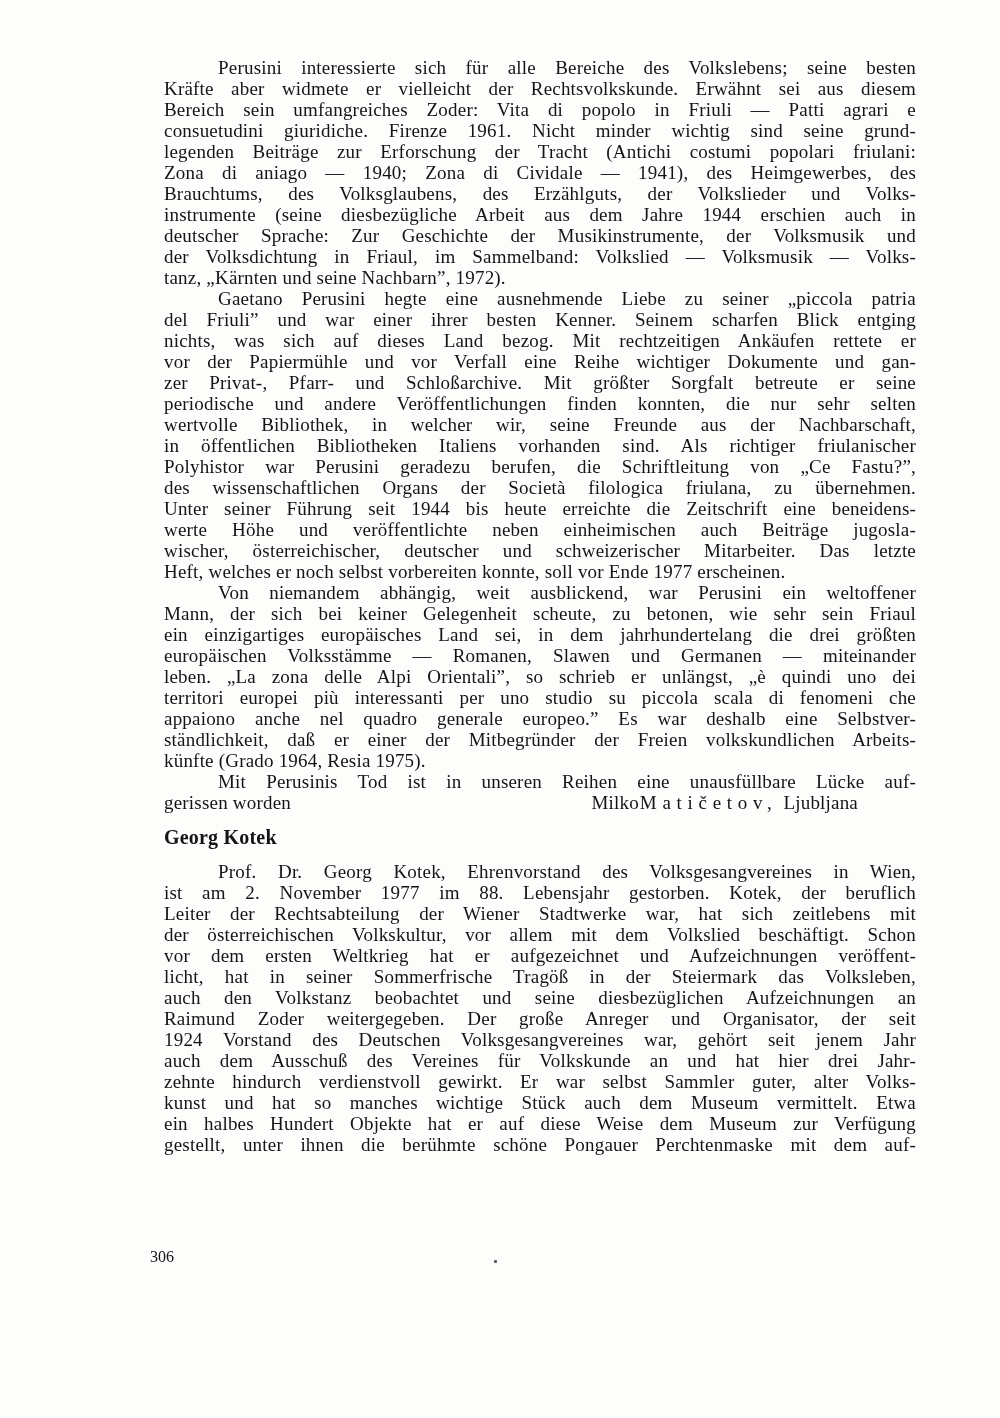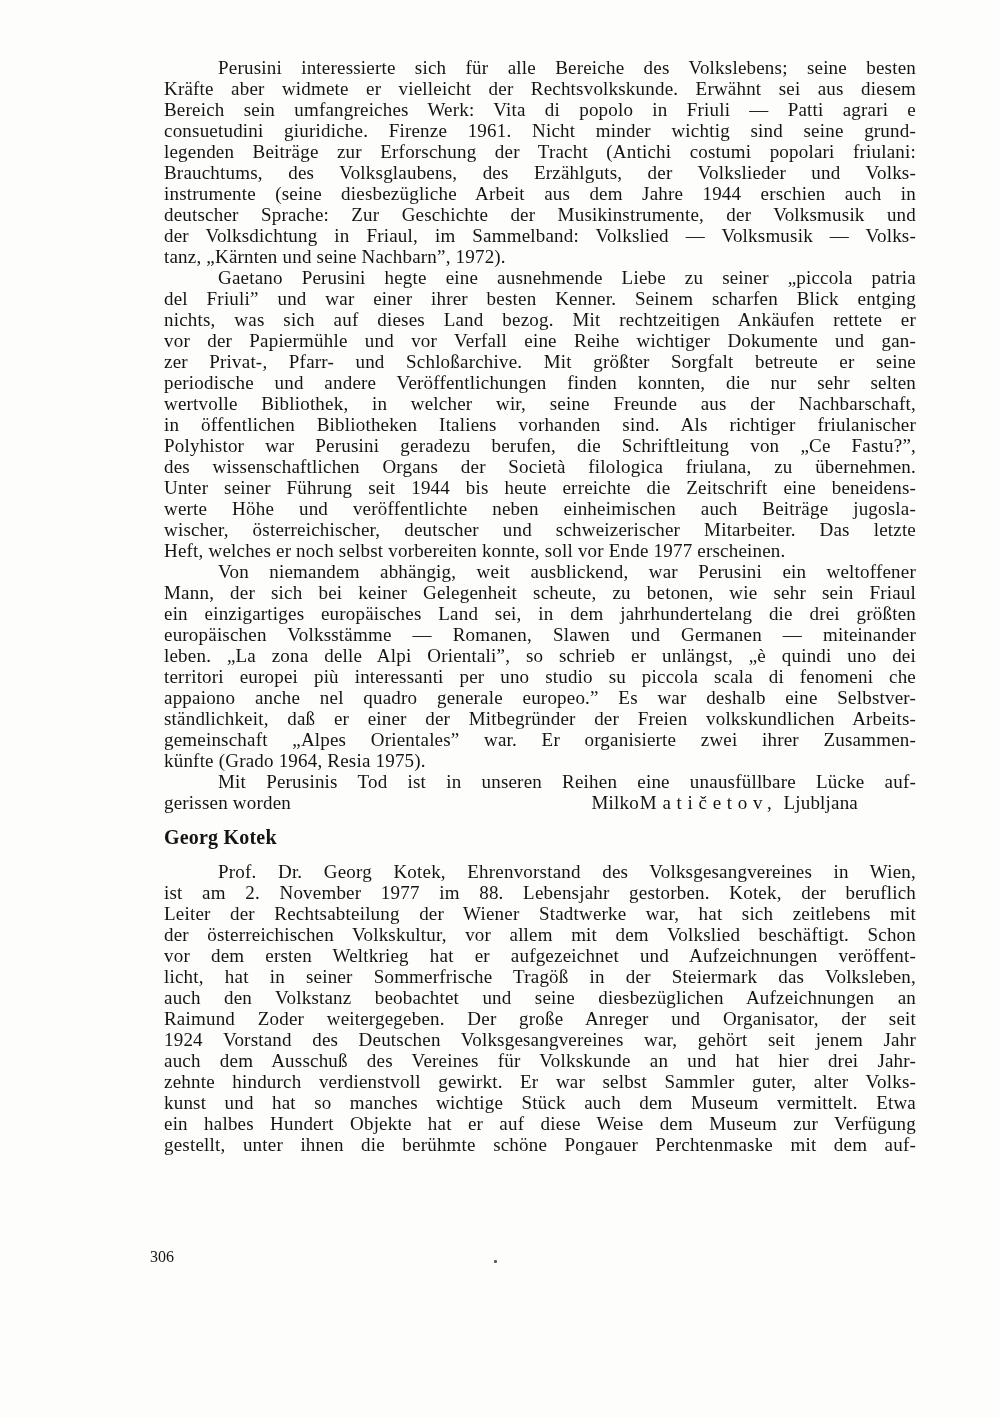--- a/index.html
+++ b/index.html
@@ -65,23 +65,24 @@
 <body>
 
 <div class="page">
 
   <div class="textcol">
 
     <div>
       <div class="para">
           <div class="line">Perusini interessierte sich für alle Bereiche des Volkslebens; seine besten</div>
           <div class="line">Kräfte aber widmete er vielleicht der Rechtsvolkskunde. Erwähnt sei aus diesem</div>
-          <div class="line">Bereich sein umfangreiches Werk: Vita di popolo in Friuli — Patti agrari e</div>
+          <div class="line">Bereich sein umfangreiches Zoder: Vita di popolo in Friuli — Patti agrari e</div>
           <div class="line">consuetudini giuridiche. Firenze 1961. Nicht minder wichtig sind seine grund-</div>
           <div class="line">legenden Beiträge zur Erforschung der Tracht (Antichi costumi popolari friulani:</div>
+          <div class="line">Zona di aniago — 1940; Zona di Cividale — 1941), des Heimgewerbes, des</div>
           <div class="line">Brauchtums, des Volksglaubens, des Erzählguts, der Volkslieder und Volks-</div>
           <div class="line">instrumente (seine diesbezügliche Arbeit aus dem Jahre 1944 erschien auch in</div>
           <div class="line">deutscher Sprache: Zur Geschichte der Musikinstrumente, der Volksmusik und</div>
           <div class="line">der Volksdichtung in Friaul, im Sammelband: Volkslied — Volksmusik — Volks-</div>
           <div class="line last">tanz, „Kärnten und seine Nachbarn”, 1972).</div>
         </div>
       <div class="para">
           <div class="line">Gaetano Perusini hegte eine ausnehmende Liebe zu seiner „piccola patria</div>
           <div class="line">del Friuli” und war einer ihrer besten Kenner. Seinem scharfen Blick entging</div>
           <div class="line">nichts, was sich auf dieses Land bezog. Mit rechtzeitigen Ankäufen rettete er</div>
@@ -99,21 +100,20 @@
         </div>
       <div class="para">
           <div class="line">Von niemandem abhängig, weit ausblickend, war Perusini ein weltoffener</div>
           <div class="line">Mann, der sich bei keiner Gelegenheit scheute, zu betonen, wie sehr sein Friaul</div>
           <div class="line">ein einzigartiges europäisches Land sei, in dem jahrhundertelang die drei größten</div>
           <div class="line">europäischen Volksstämme — Romanen, Slawen und Germanen — miteinander</div>
           <div class="line">leben. „La zona delle Alpi Orientali”, so schrieb er unlängst, „è quindi uno dei</div>
           <div class="line">territori europei più interessanti per uno studio su piccola scala di fenomeni che</div>
           <div class="line">appaiono anche nel quadro generale europeo.” Es war deshalb eine Selbstver-</div>
           <div class="line">ständlichkeit, daß er einer der Mitbegründer der Freien volkskundlichen Arbeits-</div>
-          <div class="line">gemeinschaft „Alpes Orientales” war. Er organisierte zwei ihrer Zusammen-</div>
           <div class="line last">künfte (Grado 1964, Resia 1975).</div>
         </div>
       <div class="para">
           <div class="line">Mit Perusinis Tod ist in unseren Reihen eine unausfüllbare Lücke auf-</div>
         </div>
 
       <div class="sigline">
         <span>gerissen worden</span>
         <span class="sig"><span>Milko</span><span class="lsp">Matičetov,</span><span>Ljubljana</span></span>
       </div>

